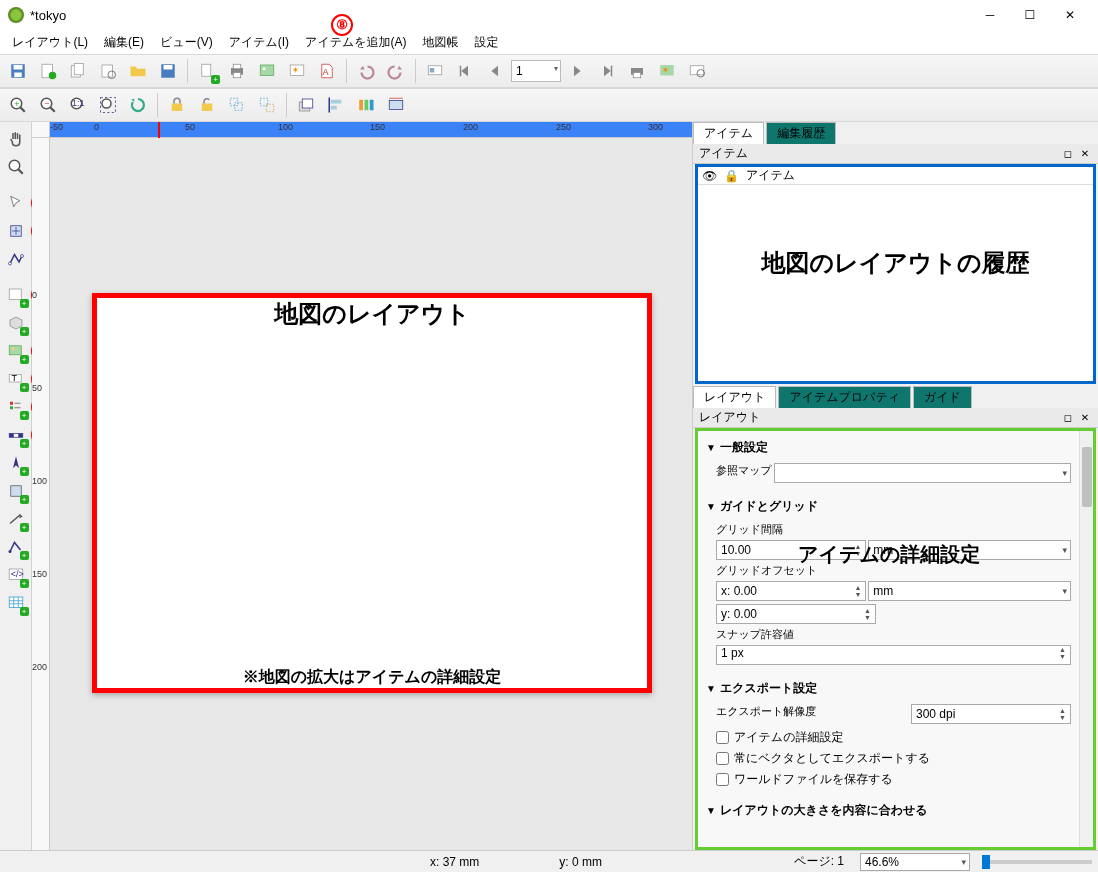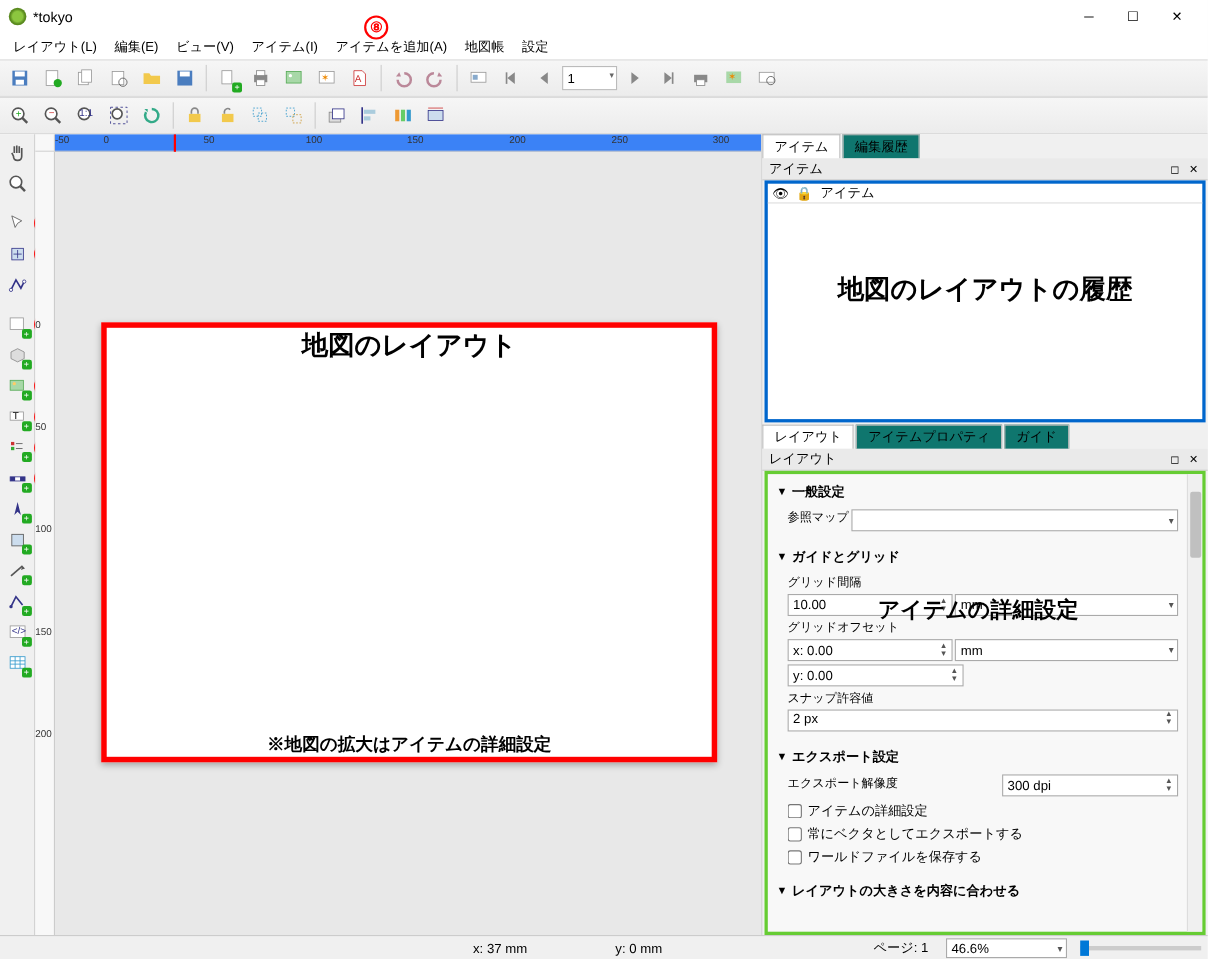--- a/index.html
+++ b/index.html
@@ -582,21 +582,21 @@
             <div class="prop-input prop-spin">
                 <span>y: 0.00</span>
                 <span class="spin-arrows">▲<br>▼</span>
               </div>
           </div>
           <div class="prop-row">
               <label>スナップ許容値</label>
             </div>
           <div class="prop-row">
             <div class="prop-input" style="flex:1;display:flex">
-                <span>2 px</span>
+                <span>1 px</span>
                 <span class="spin-arrows">▲<br>▼</span>
               </div>
           </div>
         </div>
 
         <div class="prop-section">
           <div class="sec-head">
               <span class="tri">▼</span>
               <span>エクスポート設定</span>
             </div>

